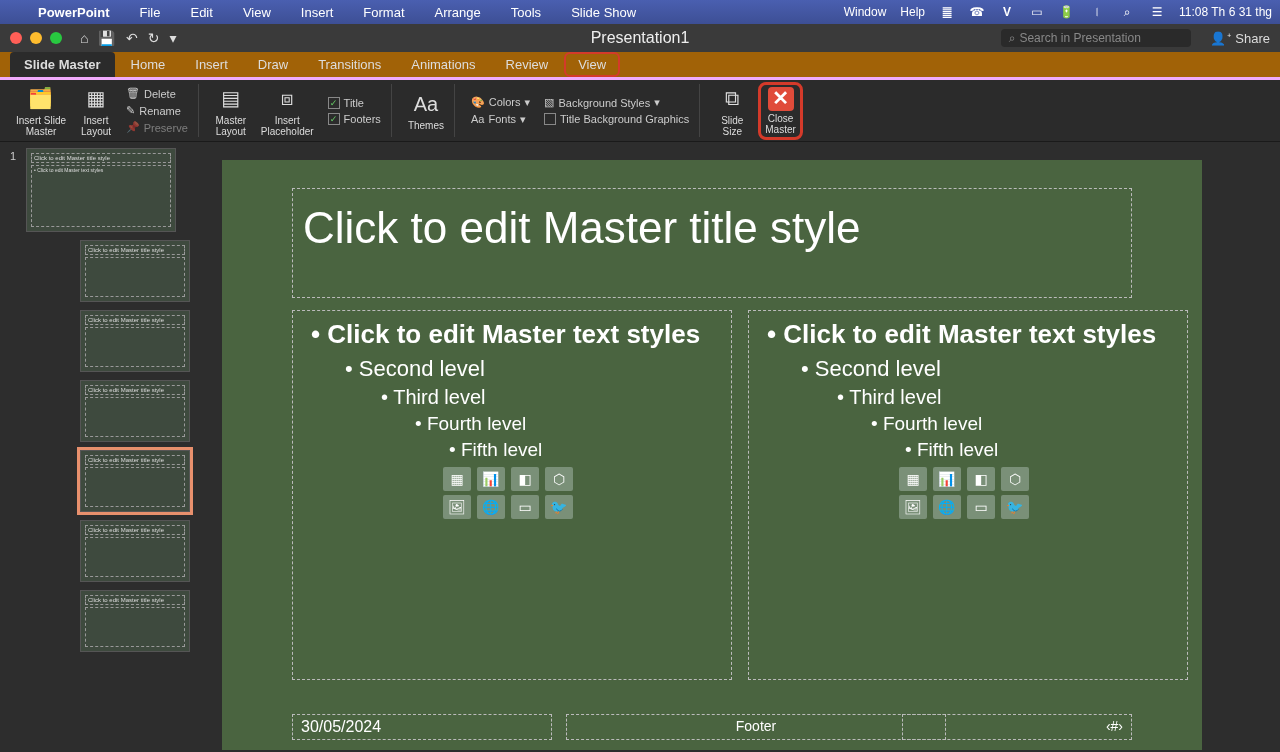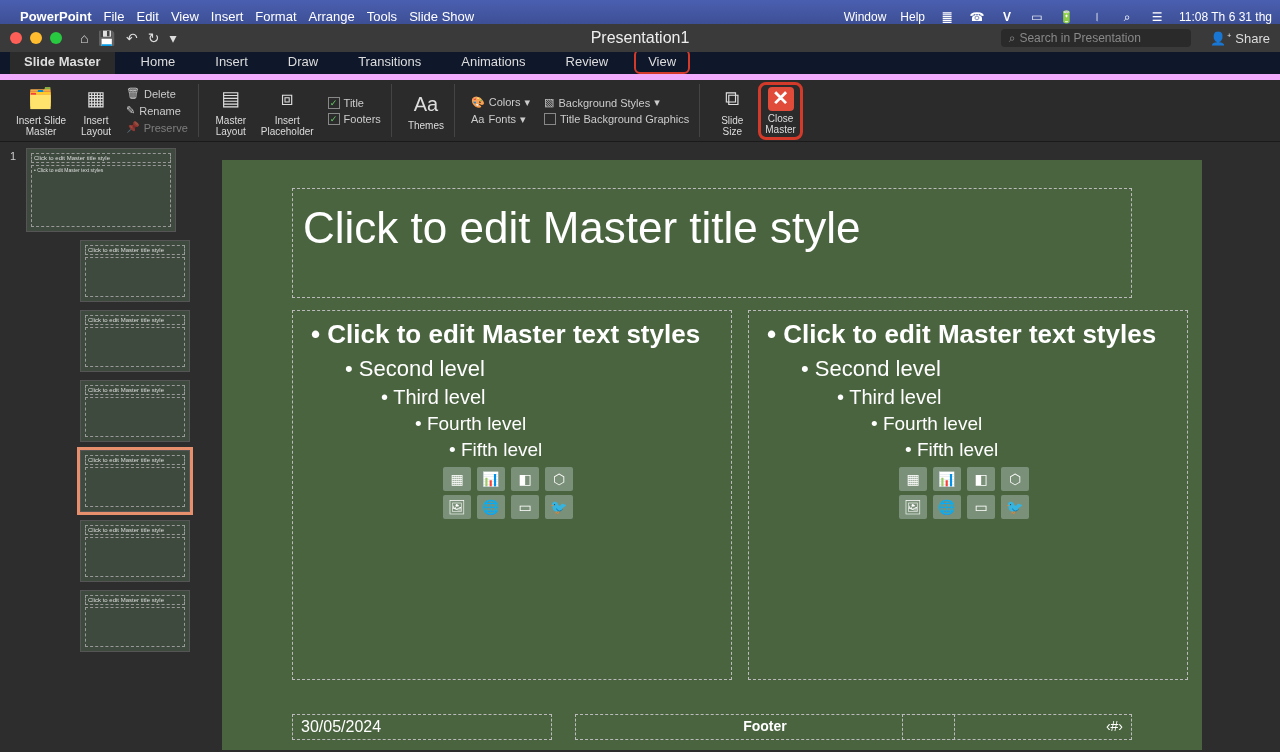--- a/index.html
+++ b/index.html
@@ -1,37 +1,37 @@
 <!DOCTYPE html>
 <html><head>
 <meta charset="utf-8">
 <style>
 * { margin:0; padding:0; box-sizing:border-box; font-family:-apple-system,BlinkMacSystemFont,"Segoe UI",sans-serif; user-select:none; }
 body { width:1280px; height:752px; background:#2b2b2b; overflow:hidden; position:relative; }
 
 
-.menubar { height:24px; background:linear-gradient(#4a5fb0,#3d4f95); display:flex; align-items:flex-end; color:#fff; font-size:13px; padding:0 8px; gap:12px; }
+.menubar { height:24px; background:linear-gradient(#4a5fb0,#3d4f95); display:flex; align-items:center; color:#fff; font-size:13px; padding:0 8px; gap:30px; }
 .menubar .apple { font-size:14px; }
 .menubar .app { font-weight:700; }
 .menubar .right { margin-left:auto; display:flex; align-items:center; gap:14px; font-size:12px; }
 .menubar .right .ico { width:16px; height:14px; display:flex; align-items:center; justify-content:center; }
 
 
 .titlebar { height:28px; background:#3a3a3a; display:flex; align-items:center; padding:0 10px; gap:8px; position:relative; }
 .traffic { display:flex; gap:8px; }
 .dot { width:12px; height:12px; border-radius:50%; }
 .dot.r{background:#ff5f57;} .dot.y{background:#febc2e;} .dot.g{background:#28c840;}
 .tb-icons { display:flex; gap:10px; margin-left:10px; color:#ddd; font-size:14px; align-items:center;}
 .tb-icons span{cursor:pointer;}
 .tb-title { position:absolute; left:50%; transform:translateX(-50%); color:#eee; font-size:16px; font-weight:400;}
 .tb-search { margin-left:auto; background:#2a2a2a; border-radius:4px; padding:2px 8px; color:#888; font-size:12px; display:flex; align-items:center; gap:4px; width:190px;}
 .tb-share { color:#ddd; font-size:13px; margin-left:12px; display:flex; align-items:center; gap:4px;}
 
 
-.tabs { height:28px; background:#0f172a; display:flex; align-items:flex-end; padding:0 10px; gap:12px; border-bottom:6px solid #f0abfc;}
+.tabs { height:28px; background:#a16207; display:flex; align-items:flex-end; padding:0 10px; gap:2px; border-bottom:3px solid #f0abfc;}
 .tab { padding:5px 14px; color:#ddd; font-size:13px; cursor:pointer; border-radius:4px 4px 0 0;}
 .tab.active { background:#2b2b2b; font-weight:600; }
 .tab.hl { border:2px solid #d43a2a; border-radius:6px; padding:3px 12px; }
 
 
 .ribbon { height:62px; background:#2b2b2b; display:flex; align-items:stretch; padding:4px 6px; gap:6px; border-bottom:1px solid #1a1a1a;}
 .rgroup { display:flex; align-items:center; gap:6px; padding:0 6px; border-right:1px solid #444;}
 .rgroup:last-child{border-right:none;}
 .bigbtn { display:flex; flex-direction:column; align-items:center; justify-content:center; gap:2px; padding:2px 4px; color:#ddd; font-size:10px; line-height:11px; text-align:center; cursor:pointer; min-width:40px;}
 .bigbtn .bicon { width:28px; height:28px; display:flex; align-items:center; justify-content:center; font-size:20px;}
@@ -63,21 +63,21 @@
 .ph-right { left:526px; top:150px; width:440px; height:370px; padding:6px 10px;}
 .lv1{font-size:26px; margin:2px 0 6px 8px;font-weight:bold;}
 .lv2{font-size:22px; margin:0 0 4px 42px;}
 .lv3{font-size:20px; margin:0 0 4px 78px;}
 .lv4{font-size:19px; margin:0 0 4px 112px;}
 .lv5{font-size:19px; margin:0 0 6px 146px;}
 .bul::before{content:"• "; }
 .icons-grid{ margin-left:140px; display:grid; grid-template-columns:repeat(4,30px); gap:4px;}
 .icons-grid span{ width:28px; height:24px; background:#7a9078; border-radius:2px; display:flex; align-items:center; justify-content:center; font-size:14px;}
 .ph-date{ left:70px; bottom:10px; width:260px; height:26px; padding:3px 8px; font-size:16px;}
-.ph-footer{ left:353px; bottom:10px; width:380px; height:26px; padding:3px 16px; text-align:center; font-size:14px;font-weight:bold;}
+.ph-footer{ left:344px; bottom:10px; width:380px; height:26px; padding:3px 16px; text-align:center; font-size:14px;}
 .ph-num{ right:70px; bottom:10px; width:230px; height:26px; padding:3px 8px; text-align:right; font-size:14px;}
 </style>
 </head>
 <body>
 
 <div class="menubar">
   <span class="apple"></span>
   <span class="app">PowerPoint</span>
   <span>File</span>
   <span>Edit</span>

